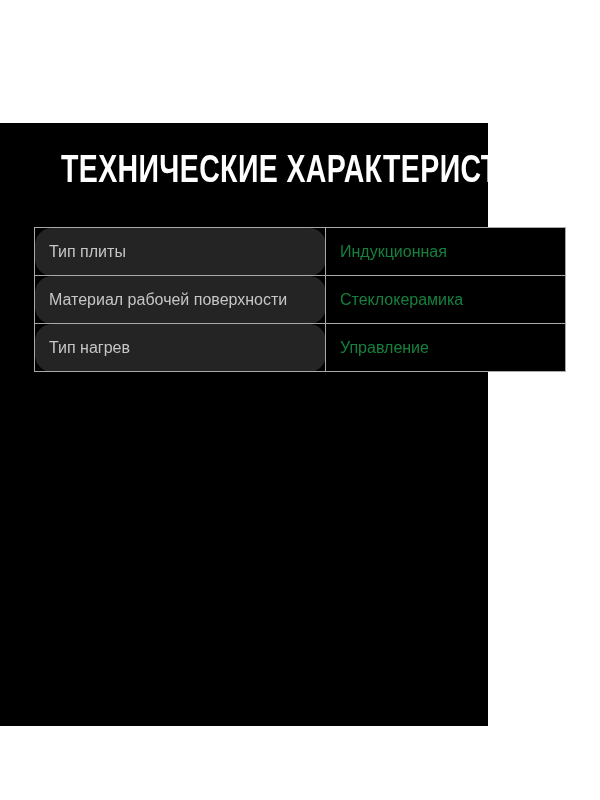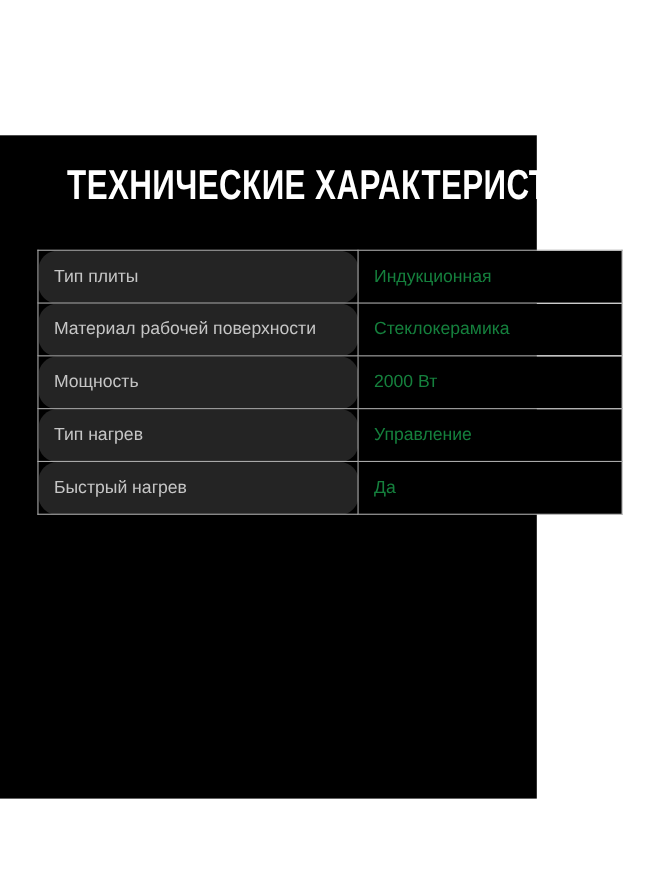--- a/index.html
+++ b/index.html
@@ -77,27 +77,19 @@
       <tbody>
           <tr>
             <td class="label-cell">Тип плиты</td>
             <td class="value-cell">Индукционная</td>
           </tr>
           <tr>
             <td class="label-cell">Материал рабочей поверхности</td>
             <td class="value-cell">Стеклокерамика</td>
           </tr>
           <tr>
-            <td class="label-cell">Мощность</td>
-            <td class="value-cell">2000 Вт</td>
-          </tr>
-          <tr>
             <td class="label-cell">Тип нагрев</td>
             <td class="value-cell">Управление</td>
-          </tr>
-          <tr>
-            <td class="label-cell">Быстрый нагрев</td>
-            <td class="value-cell">Да</td>
           </tr>
         </tbody>
     </table>
   </div>
 </div>
 
 </body></html>

